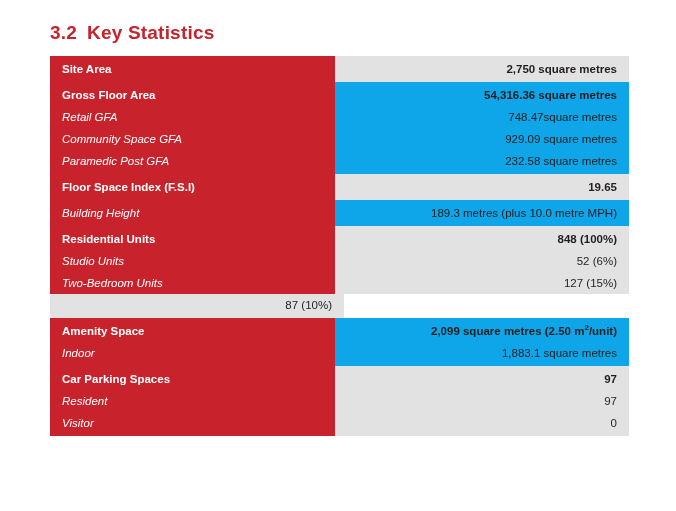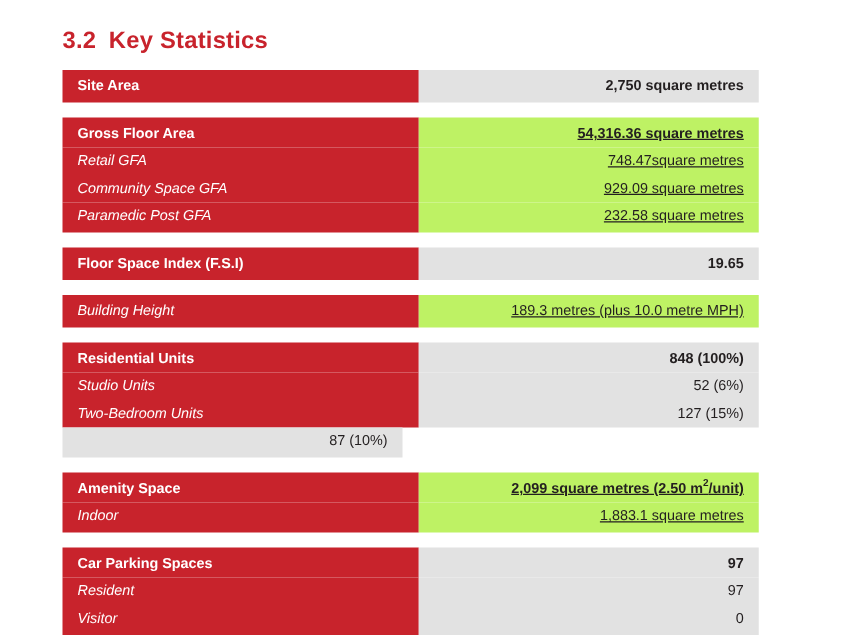--- a/index.html
+++ b/index.html
@@ -31,21 +31,21 @@
   }
   .heading .num {
     margin-right: 10px;
   }
   .table {
     width: 583px;
     border-collapse: collapse;
     table-layout: fixed;
   }
   .block {
-    margin-bottom: 12px;
+    margin-bottom: 0;
   }
   .row {
     display: flex;
     width: 583px;
   }
   .label-cell {
     width: 285px;
     box-sizing: border-box;
     background: #c8232c;
     color: #ffffff;
@@ -56,37 +56,36 @@
   }
   .label-cell.head {
     font-weight: bold;
     font-style: normal;
   }
   .label-cell.sub {
     font-style: italic;
     font-weight: normal;
   }
   .value-cell {
-    width: 272px;
+    width: 294px;
     box-sizing: border-box;
     padding: 3px 12px 3px 0;
     font-size: 11.5px;
     line-height: 16px;
     text-align: right;
     white-space: nowrap;
   }
   .value-cell.head {
     font-weight: bold;
   }
   .shade-gray .value-cell {
     background: #e2e2e2;
   }
   .shade-white .value-cell {
-    background: #bef264;
-    text-decoration: underline;
+    background: #0ea5e9;
   }
   .block .row:first-child .label-cell {
     padding-top: 5px;
   }
   .block .row:last-child .label-cell {
     padding-bottom: 5px;
   }
   .block .row:first-child .value-cell {
     padding-top: 5px;
   }

